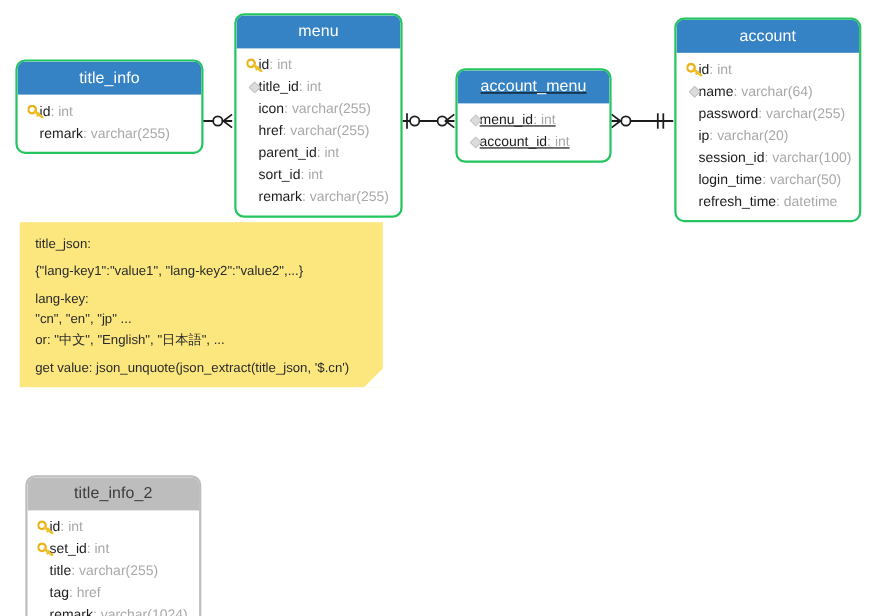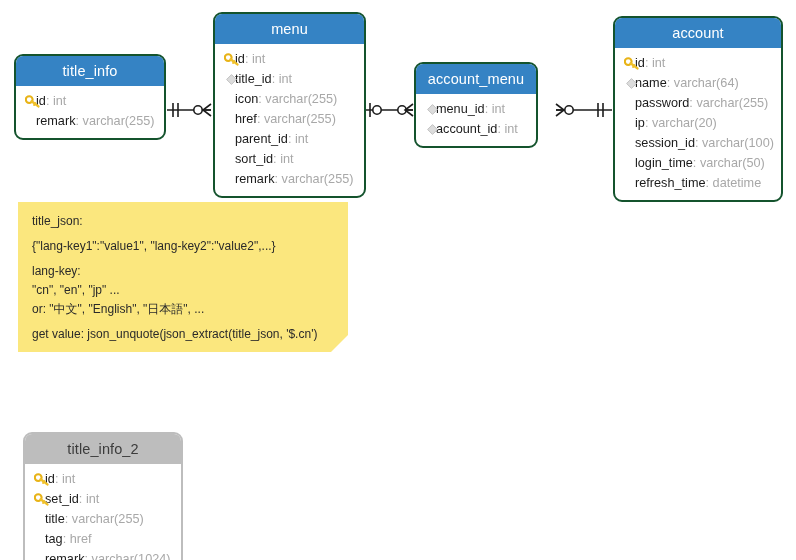--- a/index.html
+++ b/index.html
@@ -21,21 +21,21 @@
     left: 0; top: 0;
     width: 796px;
     height: 560px;
   }
 
   
   .entity {
     position: absolute;
     box-sizing: border-box;
     background: #ffffff;
-    border: 2px solid #14532d;
+    border: 2px solid #22c55e;
     border-radius: 9px;
     overflow: hidden;
   }
   .entity.gray {
     border-color: #bdbdbd;
   }
   .entity-header {
     height: 30px;
     line-height: 30px;
     background: #3583c4;
@@ -162,21 +162,21 @@
 
       <polyline points="556,104 564,110 556,116"></polyline>
       <line x1="556" y1="110" x2="564" y2="110"></line>
       <circle cx="569" cy="110" r="4.2"></circle>
 
       <line x1="598" y1="103" x2="598" y2="117"></line>
       <line x1="603" y1="103" x2="603" y2="117"></line>
     </g>
   </svg>
 
-  <div class="entity" style="left:14px; top:54px; width:152px;">
+  <div class="entity" style="left:14px; top:54px; width:171px;">
     <div class="entity-header">title_info</div>
     <div class="entity-body">
       <div class="field">
         <span class="field-icon">
           <svg width="15" height="13" viewBox="0 0 15 13">
             <circle cx="4.2" cy="4.6" r="3.4" fill="none" stroke="#e8b317" stroke-width="2.1"></circle>
             <path d="M6.6 6.2 L13.4 11.4" stroke="#f0c02a" stroke-width="2.4" stroke-linecap="round"></path>
             <path d="M10.3 8.2 L9.1 10.0" stroke="#f0c02a" stroke-width="2.1" stroke-linecap="round"></path>
           </svg>
         </span>
@@ -220,21 +220,21 @@
       </div>
       <div class="field">
         <span class="fname">sort_id</span><span class="ftype">: <span>int</span></span>
       </div>
       <div class="field">
         <span class="fname">remark</span><span class="ftype">: <span>varchar(255)</span></span>
       </div>
     </div>
   </div>
 
-  <div class="entity" style="left:414px; top:62px; width:124px;">
+  <div class="entity" style="left:414px; top:62px; width:142px;text-decoration:underline;">
     <div class="entity-header">account_menu</div>
     <div class="entity-body">
       <div class="field">
         <span class="field-icon">
           <svg width="11" height="11" viewBox="0 0 11 11">
             <polygon points="5.5,0.6 10.4,5.5 5.5,10.4 0.6,5.5" fill="#dcdcdc" stroke="#c2c2c2" stroke-width="1"></polygon>
           </svg>
         </span>
         <span class="fname">menu_id</span><span class="ftype">: <span>int</span></span>
       </div>

